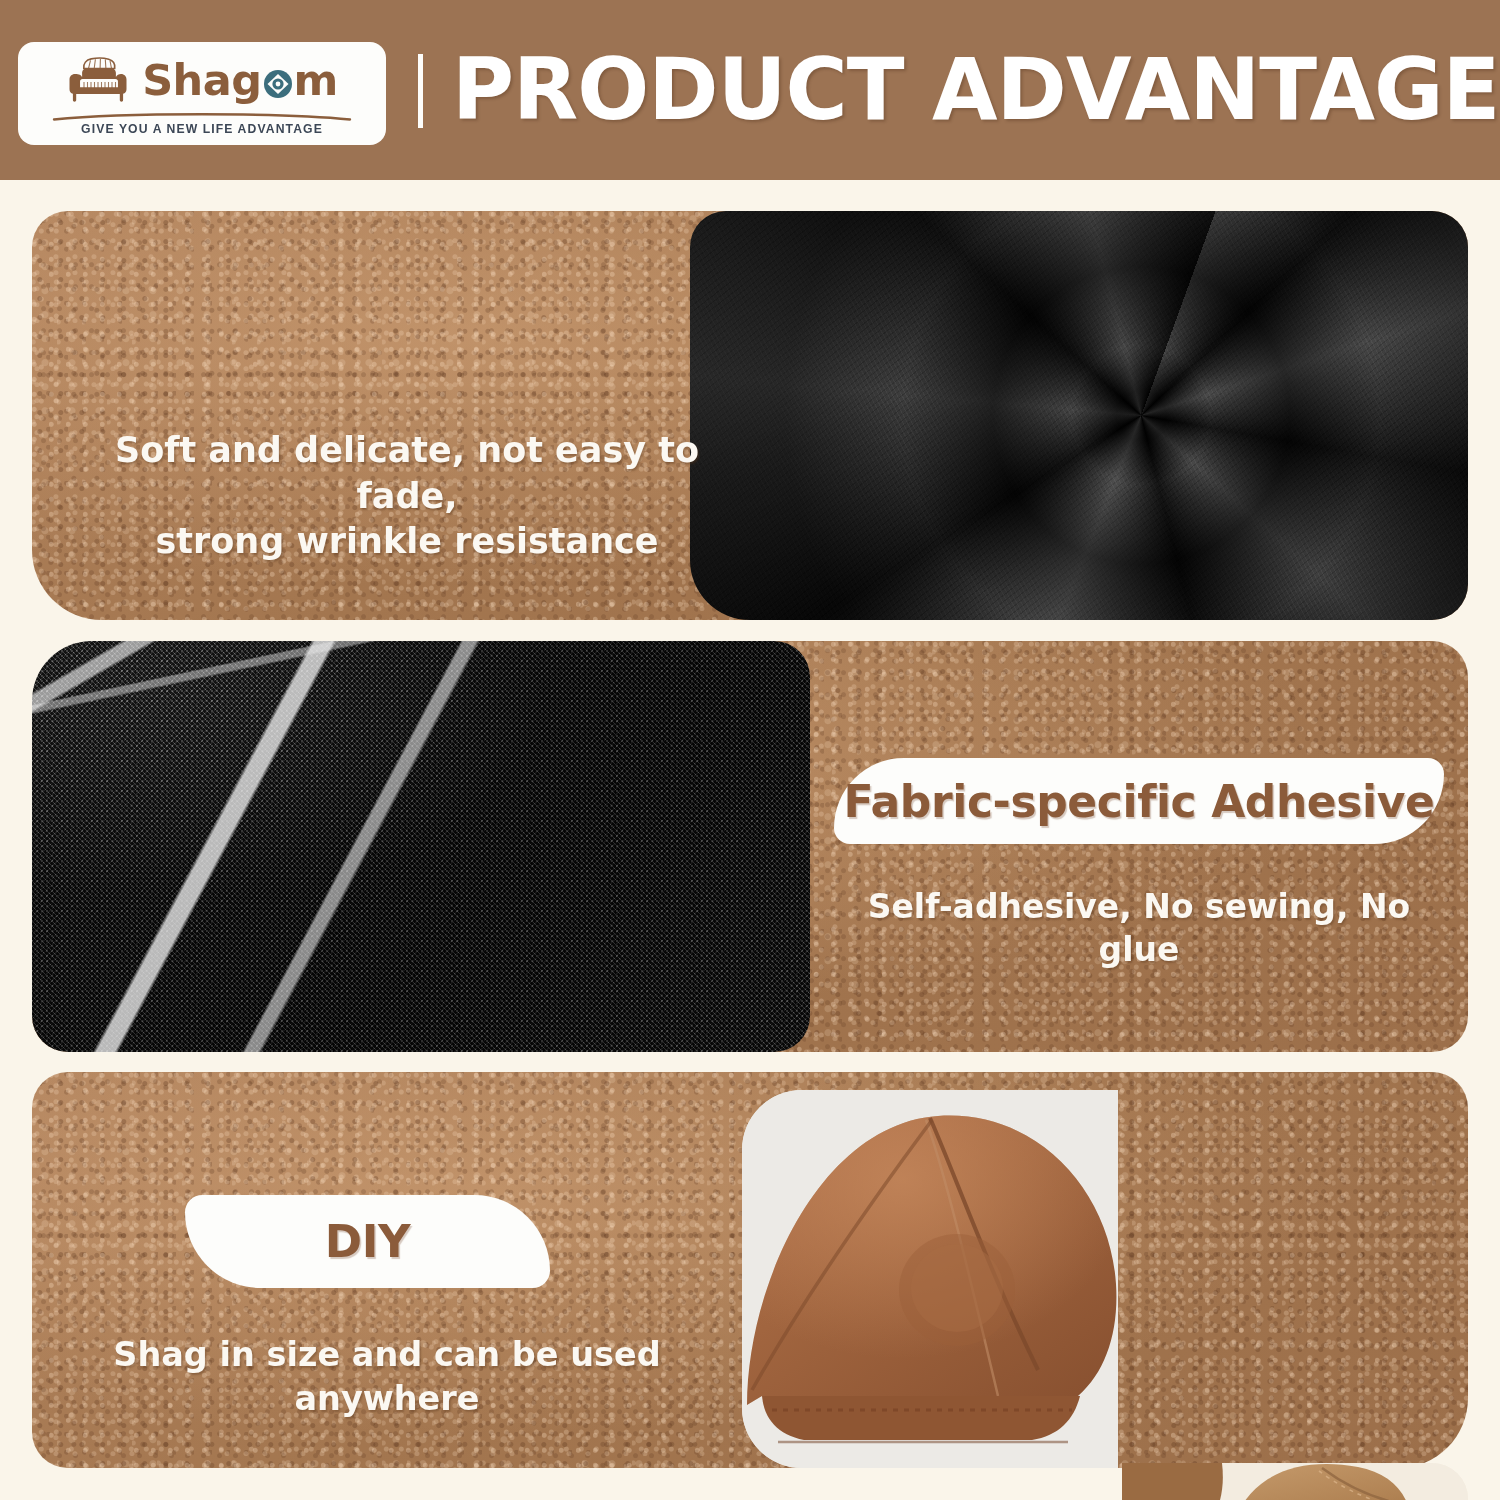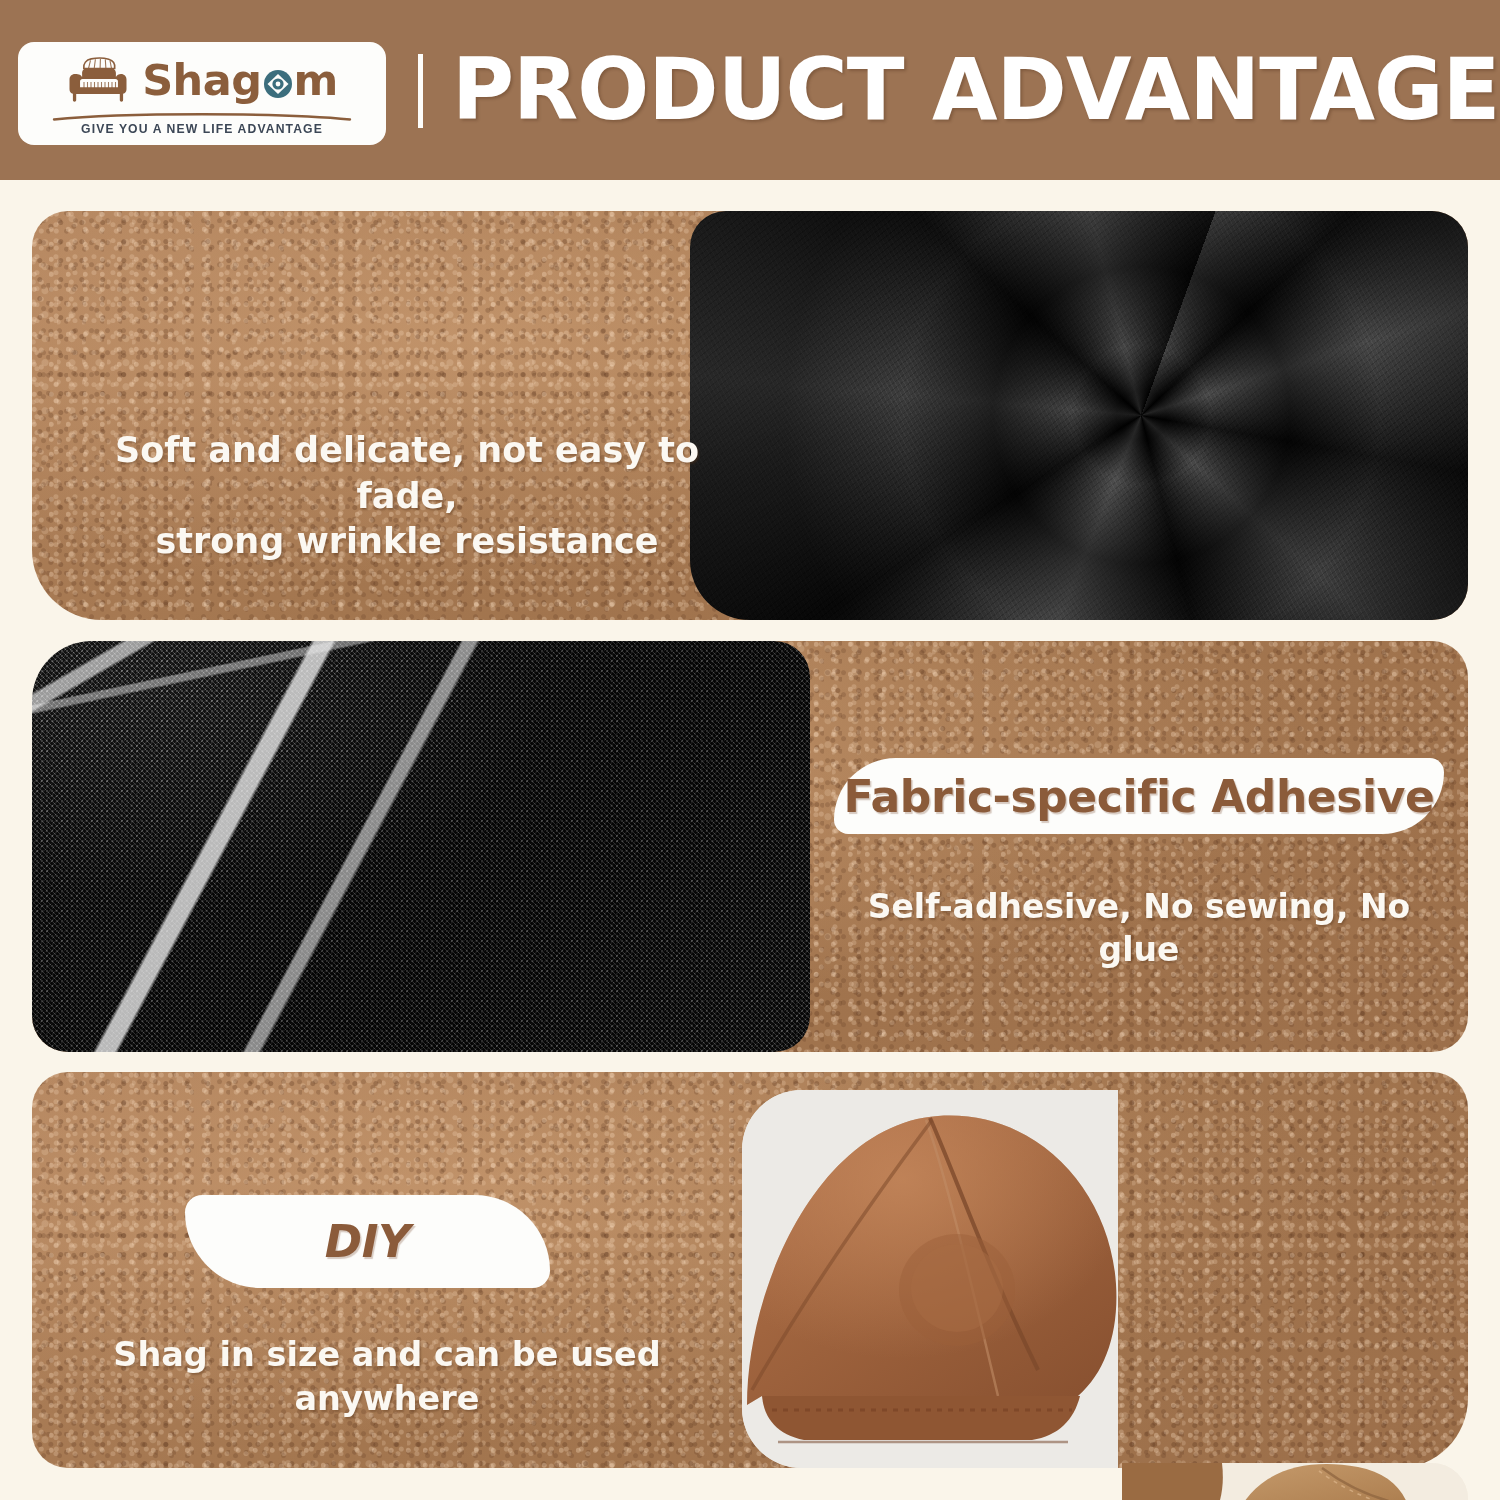--- a/index.html
+++ b/index.html
@@ -216,26 +216,26 @@
     color:#8b5b3a;
     letter-spacing:-0.4px;
     white-space:nowrap;
     text-shadow:1.5px 1.5px 1px rgba(125,82,55,0.30);
   }
 
   #pill-soft-suede { left:177px; top:305px; width:368px; height:95px; }
   #pill-soft-suede .pill-text { font-size:45px; }
 
   #pill-adhesive {
-    left:834px; top:758px; width:610px; height:76px;
+    left:834px; top:758px; width:610px; height:86px;
     border-radius:96px 22px 96px 22px;
   }
   #pill-adhesive .pill-text { font-size:44px; }
 
-  #pill-diy { left:185px; top:1195px; width:365px; height:93px;font-style:italic; }
+  #pill-diy { left:185px; top:1195px; width:365px; height:93px; }
   #pill-diy .pill-text { font-size:45px; }
 
   
   .desc {
     position:absolute;
     font-family:"DejaVu Sans", sans-serif;
     font-weight:700;
     color:#fbf8f2;
     line-height:1.30;
     text-shadow:1.5px 1.5px 2px rgba(90,55,30,0.38);

